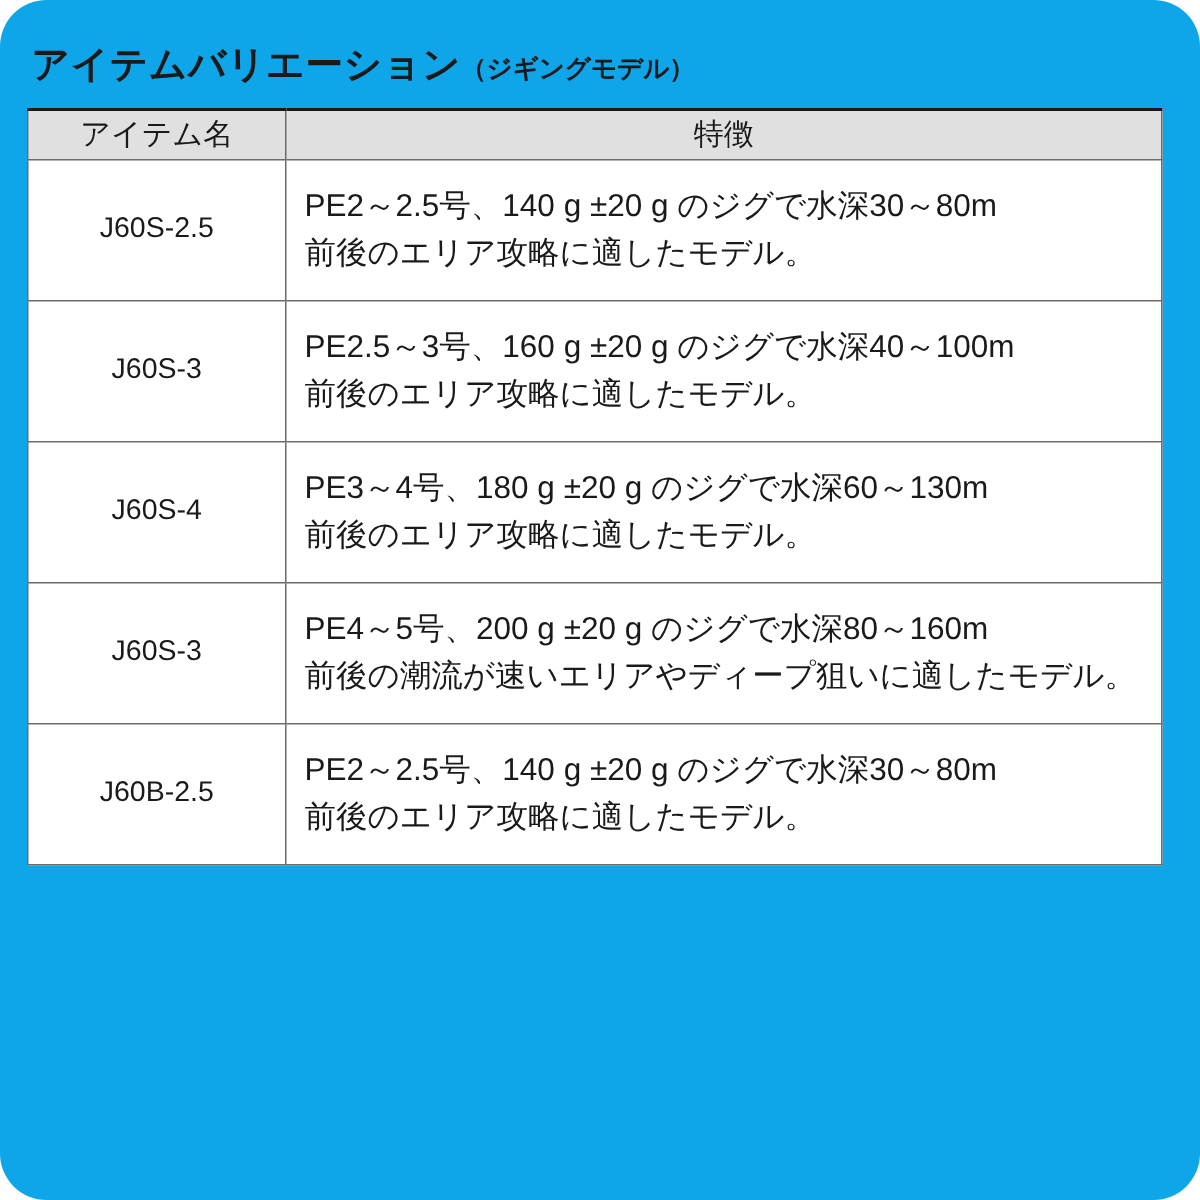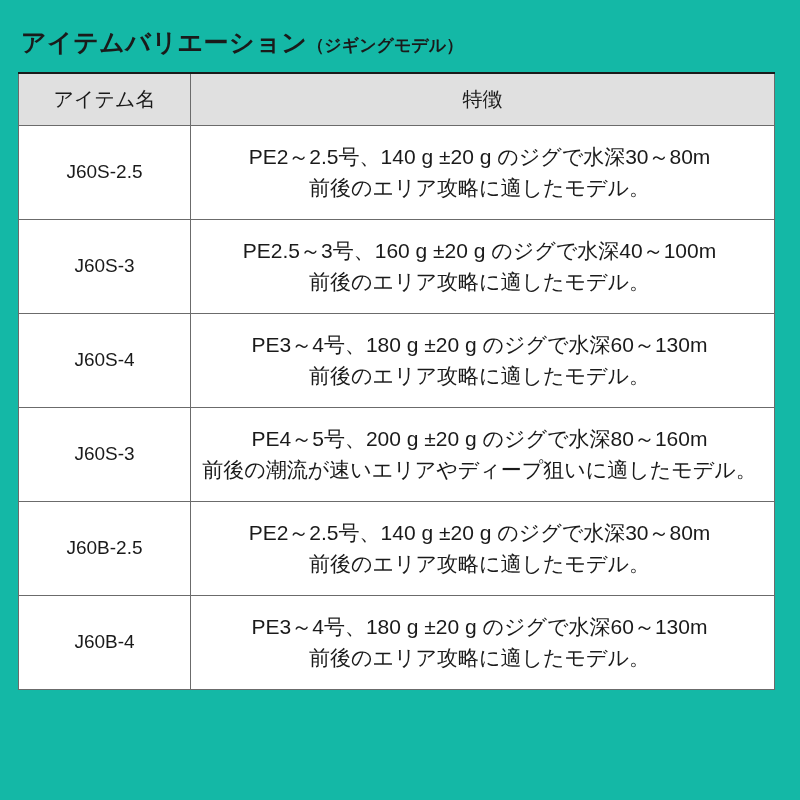--- a/index.html
+++ b/index.html
@@ -6,22 +6,23 @@
     margin: 0;
     padding: 0;
     background: #ffffff;
     width: 800px;
     font-family: "Liberation Sans", "DejaVu Sans", sans-serif;
     color: #1f1f1f;
   }
   .page {
     width: 800px;
     height: 800px;
-    background: #14b8a6;
+    background: #0ea5e9;
     box-sizing: border-box;
+    border-radius: 31px;
   }
   .title {
     margin: 0;
     padding: 26px 0 13px 21px;
     font-size: 25px;
     font-weight: bold;
     letter-spacing: 0.5px;
     color: #1a1a1a;
   }
   .title .title-sub {
@@ -37,46 +38,45 @@
     background: #ffffff;
   }
   table.spec th,
   table.spec td {
     border: 1px solid #6b6b6b;
     box-sizing: border-box;
   }
   table.spec thead th {
     background: #e0e0e0;
     border-top: 2px solid #1a1a1a;
-    height: 52px;
+    height: 33px;
     font-size: 20px;
     font-weight: normal;
     text-align: center;
     vertical-align: middle;
     color: #1a1a1a;
   }
   col.col-item { width: 172px; }
   col.col-feature { width: 584px; }
   td.item-cell {
     height: 94px;
     text-align: center;
     vertical-align: middle;
     font-size: 19px;
     color: #1a1a1a;
     margin-top: 44px;
   }
   td.feature-cell {
     vertical-align: middle;
     font-size: 21px;
     line-height: 31px;
-    padding: 0 6px 0 0;
+    padding: 0 6px 0 12px;
     color: #1a1a1a;
     white-space: nowrap;
     overflow: hidden;
-    text-align: center;
   }
 </style>
 </head>
 <body>
 
 <div class="page">
 
   <h1 class="title"><span>アイテムバリエーション</span><span class="title-sub">（ジギングモデル）</span></h1>
 
   <table class="spec">
@@ -119,23 +119,16 @@
           <div>前後の潮流が速いエリアやディープ狙いに適したモデル。</div>
         </td>
       </tr>
       <tr>
         <td class="item-cell">J60B-2.5</td>
         <td class="feature-cell">
           <div>PE2～2.5号、140 g ±20 g のジグで水深30～80m</div>
           <div>前後のエリア攻略に適したモデル。</div>
         </td>
       </tr>
-      <tr>
-        <td class="item-cell">J60B-4</td>
-        <td class="feature-cell">
-          <div>PE3～4号、180 g ±20 g のジグで水深60～130m</div>
-          <div>前後のエリア攻略に適したモデル。</div>
-        </td>
-      </tr>
     </tbody>
   </table>
 
 </div>
 
 </body></html>

